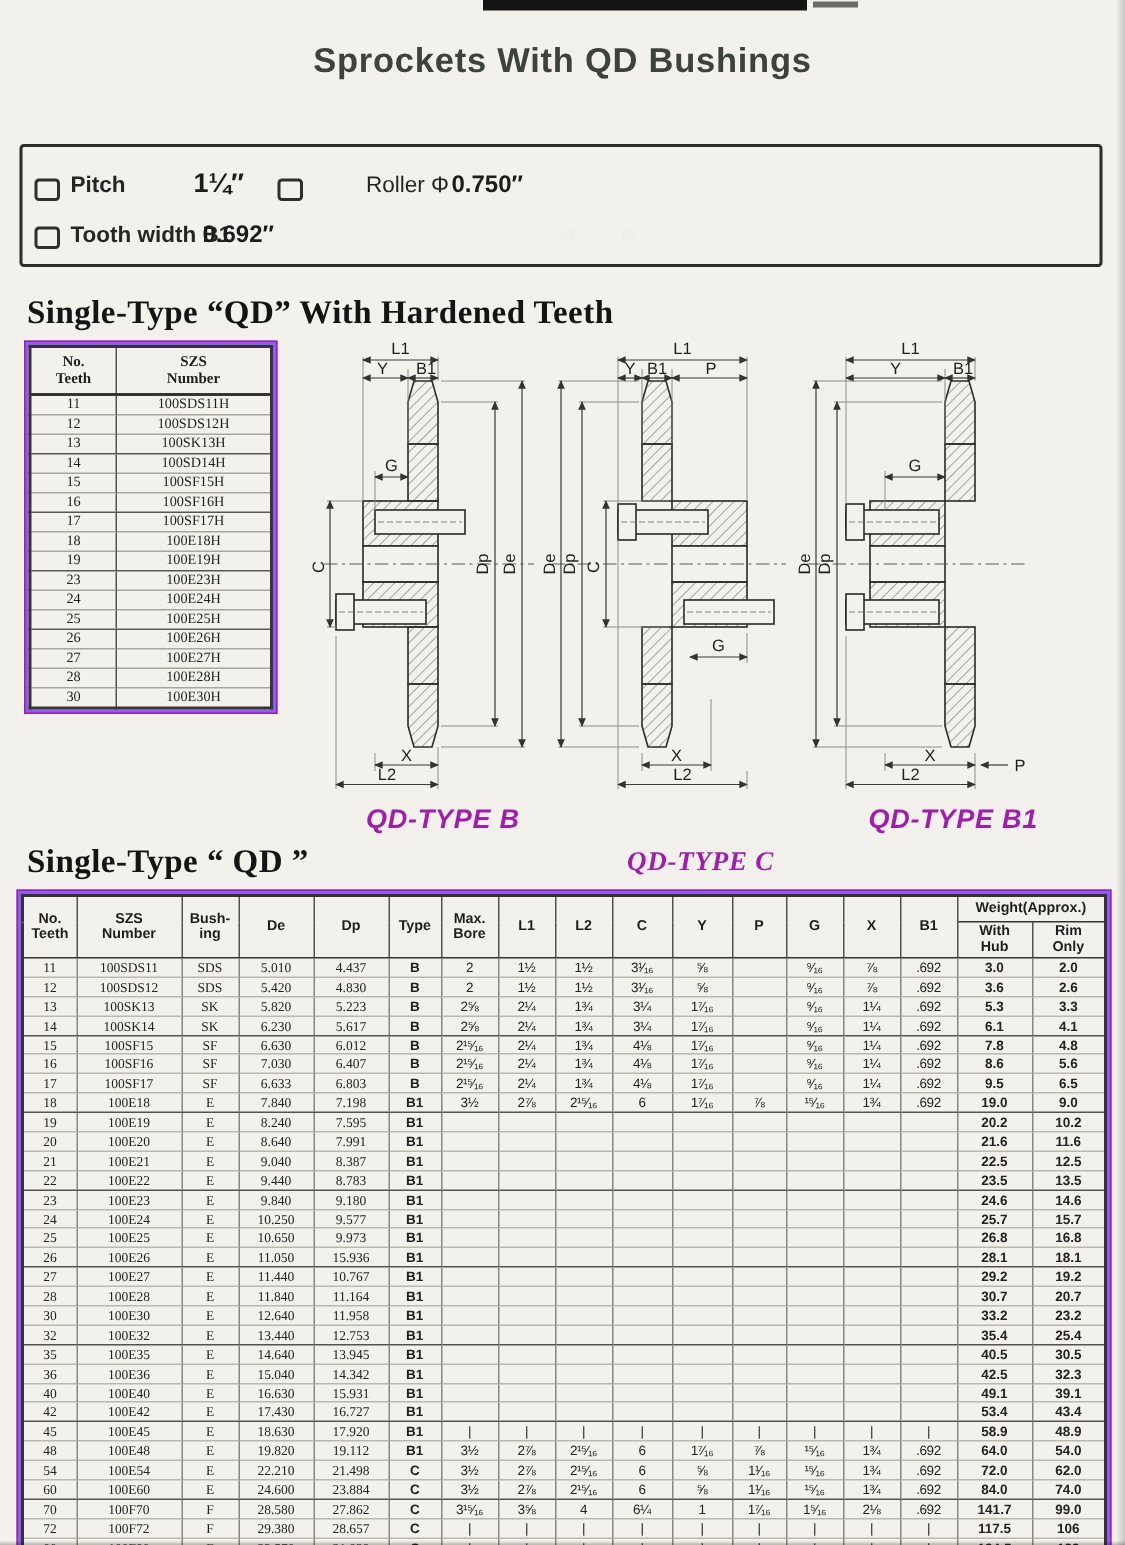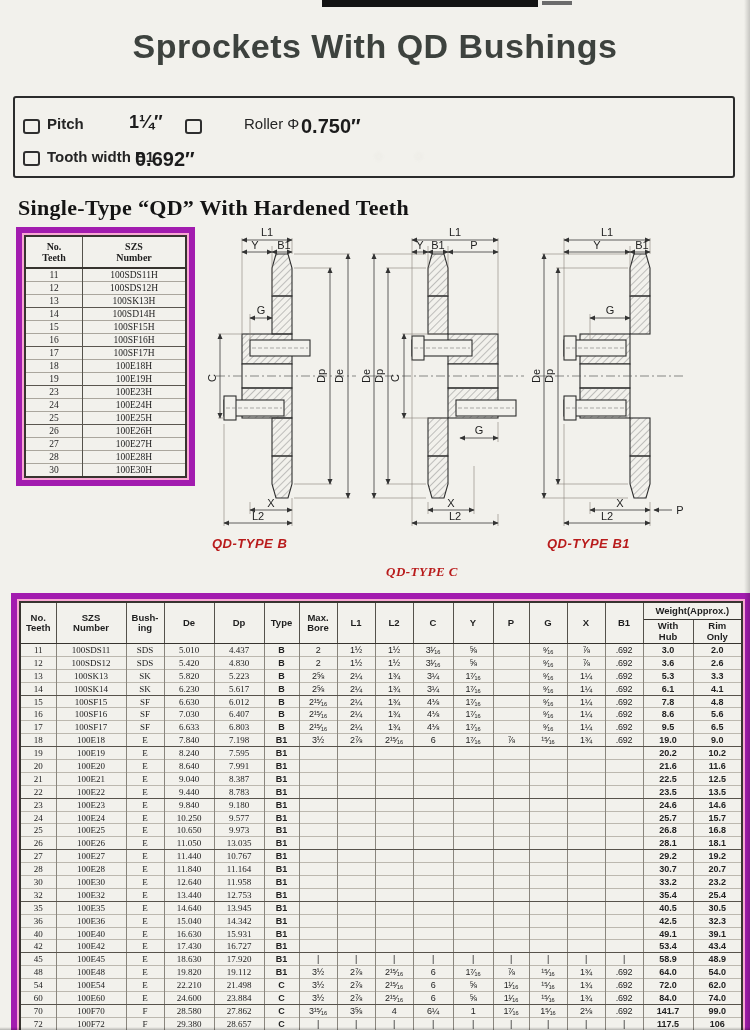--- a/index.html
+++ b/index.html
@@ -4,33 +4,33 @@
 <style>
   html,body{margin:0;padding:0;background:#ffffff;}
   #page{position:relative;width:750px;height:1030px;background:#f2f1ec;overflow:hidden;
         font-family:"Liberation Sans",sans-serif;color:#1e1e1e;}
   #page::after{content:"";position:absolute;right:0;top:0;width:6px;height:100%;
         background:linear-gradient(to right,rgba(0,0,0,0),rgba(0,0,0,.18));pointer-events:none;}
   .artifact{position:absolute;background:#141414;}
   .ghost{position:absolute;color:#b9b7ae;filter:blur(1.5px);font-weight:bold;opacity:.5;}
 
   .page-title{position:absolute;top:27px;left:0;width:100%;text-align:center;
-        font-size:34px;font-weight:bold;letter-spacing:.5px;color:#3d423e;}
+        font-size:23px;font-weight:bold;letter-spacing:.5px;color:#3d423e;}
 
   .spec-box{position:absolute;left:13px;top:96px;width:718px;height:78px;
         border:2px solid #2c2c2c;border-radius:3px;}
   .cb{position:absolute;width:13px;height:11px;border:2px solid #2f2f2f;border-radius:3px;}
   .spec-label{position:absolute;font-size:15px;font-weight:bold;color:#252525;}
-  .spec-value{position:absolute;font-size:20px;font-weight:bold;color:#1c1c1c;}
+  .spec-value{position:absolute;font-size:16px;font-weight:bold;color:#1c1c1c;}
 
   .sec-head{position:absolute;font-family:"Liberation Serif",serif;font-weight:bold;
         font-size:22px;color:#141414;letter-spacing:.3px;}
 
   
-  .tbl-wrap{position:absolute;border:6px solid #a21caf;padding:2px;background:#f9a8d4;}
+  .tbl-wrap{position:absolute;border:1px solid #a21caf;padding:2px;background:#8b5cf6;}
   table{border-collapse:collapse;table-layout:fixed;background:#f2f1ec;}
   .stbl{width:154px;border:2px solid #37342f;}
   .stbl th{border:1px solid #55524b;border-bottom:2px solid #37342f;font-family:"Liberation Serif",serif;
         font-size:10px;line-height:11px;font-weight:bold;white-space:pre-line;height:28px;}
   .stbl td{border-left:1px solid #55524b;border-top:1px solid #aaa69d;height:12px;
         font-family:"Liberation Serif",serif;font-size:9.5px;text-align:center;padding:0;}
   .stbl tr.group-end td{border-bottom:1.5px solid #5a564f;}
 
   
   .btbl{width:722px;border:2px solid #37342f;}
@@ -38,22 +38,22 @@
         font-weight:bold;white-space:pre-line;padding:1px 0;}
   .btbl td{border-left:1px solid #8a867e;border-top:1px solid #bcb8af;height:11.9px;padding:0;
         text-align:center;font-size:9px;color:#222;}
   .btbl tr.group-end td{border-bottom:1.5px solid #57534c;}
   .c-serif{font-family:"Liberation Serif",serif;font-size:9.5px;}
   .c-sans{font-family:"Liberation Sans",sans-serif;}
   .c-bold{font-weight:bold;}
   .c-frac{font-size:8.5px;letter-spacing:-.3px;}
   .c-ditto{color:#3c3c3c;font-size:9px;}
 
-  .caption{position:absolute;font-size:13px;font-weight:bold;font-style:italic;
-        color:#b91c1c;letter-spacing:.5px;}
+  .caption{position:absolute;font-size:18px;font-weight:bold;font-style:italic;
+        color:#a21caf;letter-spacing:.5px;margin-left:32px;}
   svg{position:absolute;overflow:visible;}
   svg text{font-family:"Liberation Sans",sans-serif;font-size:11px;fill:#1f1f1f;}
   .dim{stroke:#3a3a3a;stroke-width:.8;fill:none;}
   .ext{stroke:#86827a;stroke-width:.6;fill:none;}
   .outl{stroke:#2e2e2e;stroke-width:1.1;}
   .solid{fill:#f2f1ec;stroke:#2e2e2e;stroke-width:1.1;}
   .cl{stroke:#5a5a5a;stroke-width:.7;stroke-dasharray:9 3 2 3;fill:none;}
   .bolt-line{stroke:#777;stroke-width:.6;stroke-dasharray:4 2;}
   .bottom-edge{position:absolute;left:0;bottom:0;width:100%;height:3px;
         background:linear-gradient(to bottom,rgba(0,0,0,0),rgba(0,0,0,.25));}
@@ -341,20 +341,21 @@
         <line class="ext" x1="116" y1="288" x2="116" y2="300"></line>
       <line class="dim" marker-start="url(#md)" marker-end="url(#md)" x1="30" y1="297" x2="116" y2="297"></line>
       <text x="73" y="294" text-anchor="middle">L2</text>
     </g>
   </svg>
 
   <div class="caption" style="left:212px;top:536px;">QD-TYPE B</div>
   <div class="caption" style="left:386px;top:564px;font-family:Liberation Serif, serif;">QD-TYPE C</div>
   <div class="caption" style="left:547px;top:536px;">QD-TYPE B1</div>
 
+  <div class="sec-head" style="left:18px;top:561px;">Single-Type “ QD ”</div>
 
   <div class="tbl-wrap" style="left:11px;top:593px;">
     <table class="btbl">
       <colgroup>
         <col style="width:36px">
           <col style="width:70px">
           <col style="width:38px">
           <col style="width:50px">
         <col style="width:50px">
           <col style="width:35px">
@@ -684,21 +685,21 @@
             <td class="c-sans c-frac"></td>
             <td class="c-sans c-frac"></td>
             <td class="c-sans c-bold">26.8</td>
             <td class="c-sans c-bold">16.8</td>
           </tr>
           <tr class="group-end">
             <td class="c-serif">26</td>
             <td class="c-serif">100E26</td>
             <td class="c-serif">E</td>
             <td class="c-serif">11.050</td>
-            <td class="c-serif">13.035</td>
+            <td class="c-serif">15.936</td>
             <td class="c-sans c-bold">B1</td>
             <td class="c-sans c-frac"></td>
             <td class="c-sans c-frac"></td>
             <td class="c-sans c-frac"></td>
             <td class="c-sans c-frac"></td>
             <td class="c-sans c-frac"></td>
             <td class="c-sans c-frac"></td>
             <td class="c-sans c-frac"></td>
             <td class="c-sans c-frac"></td>
             <td class="c-sans c-frac"></td>

